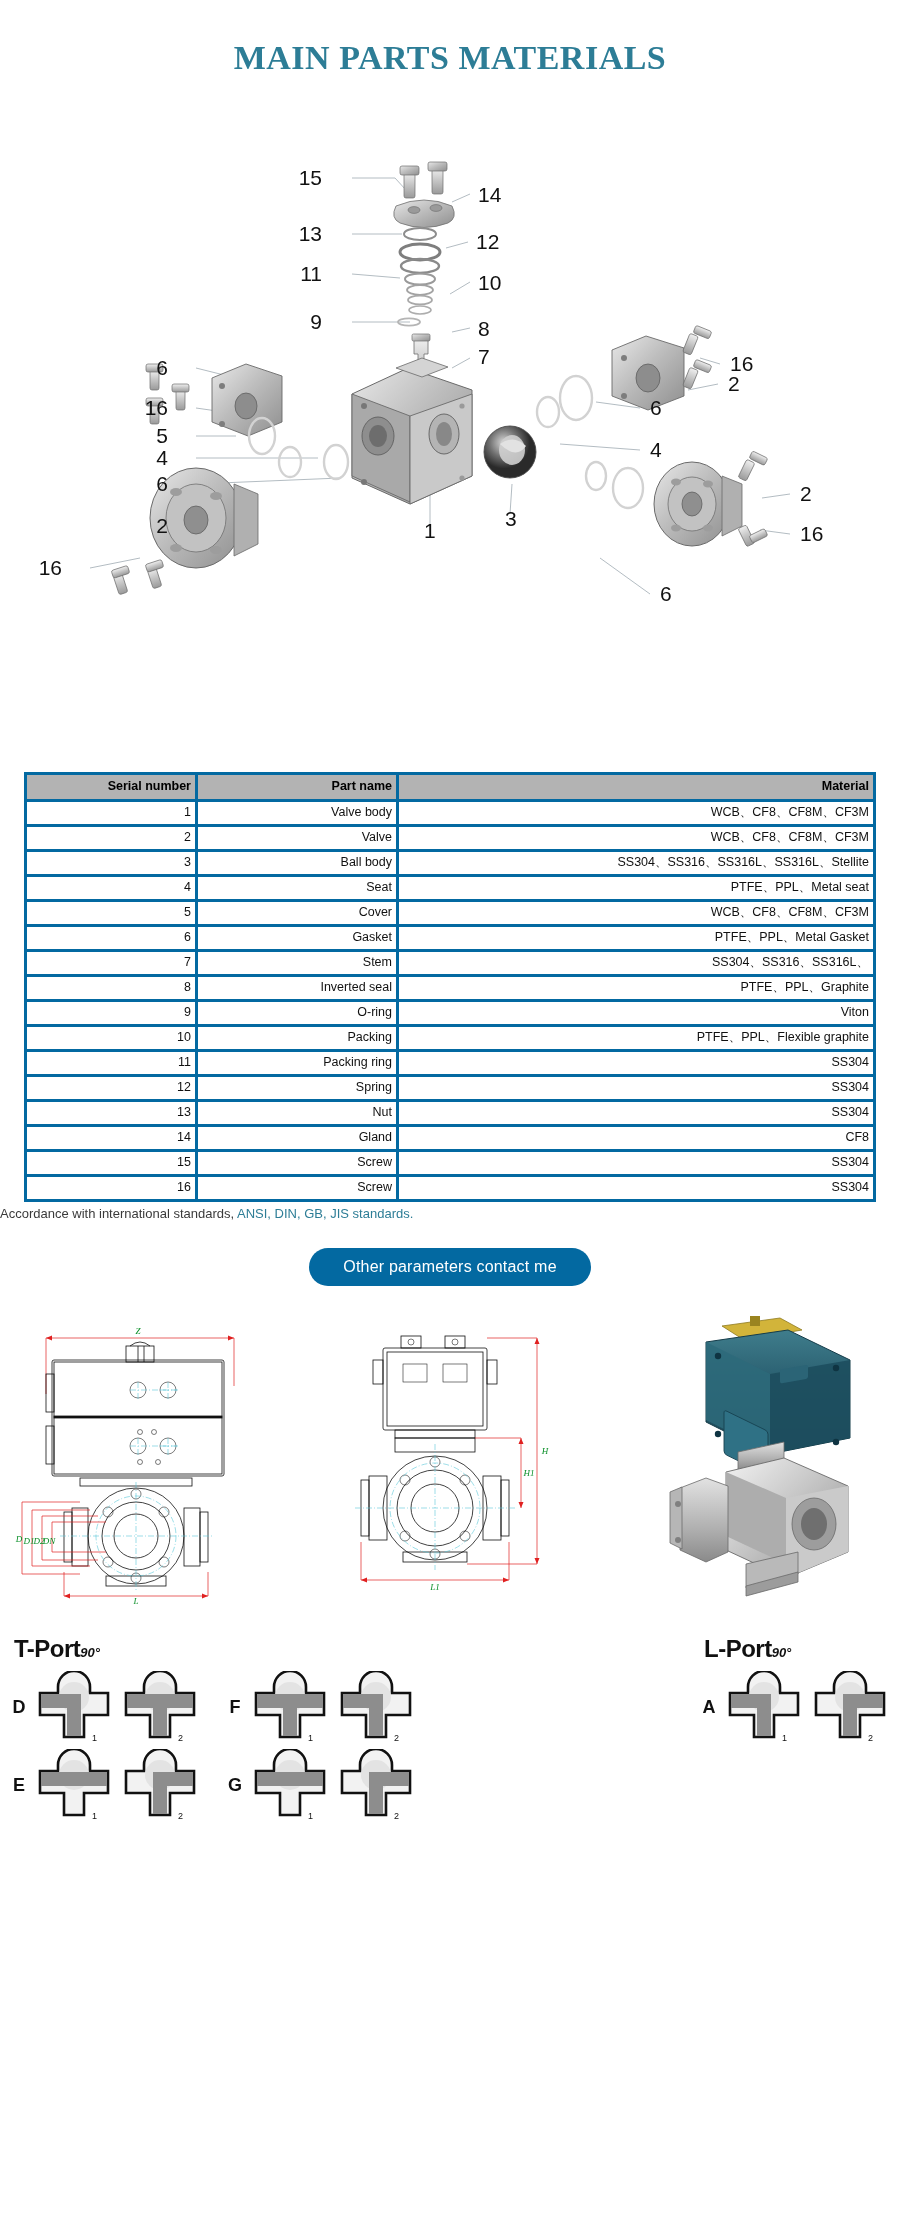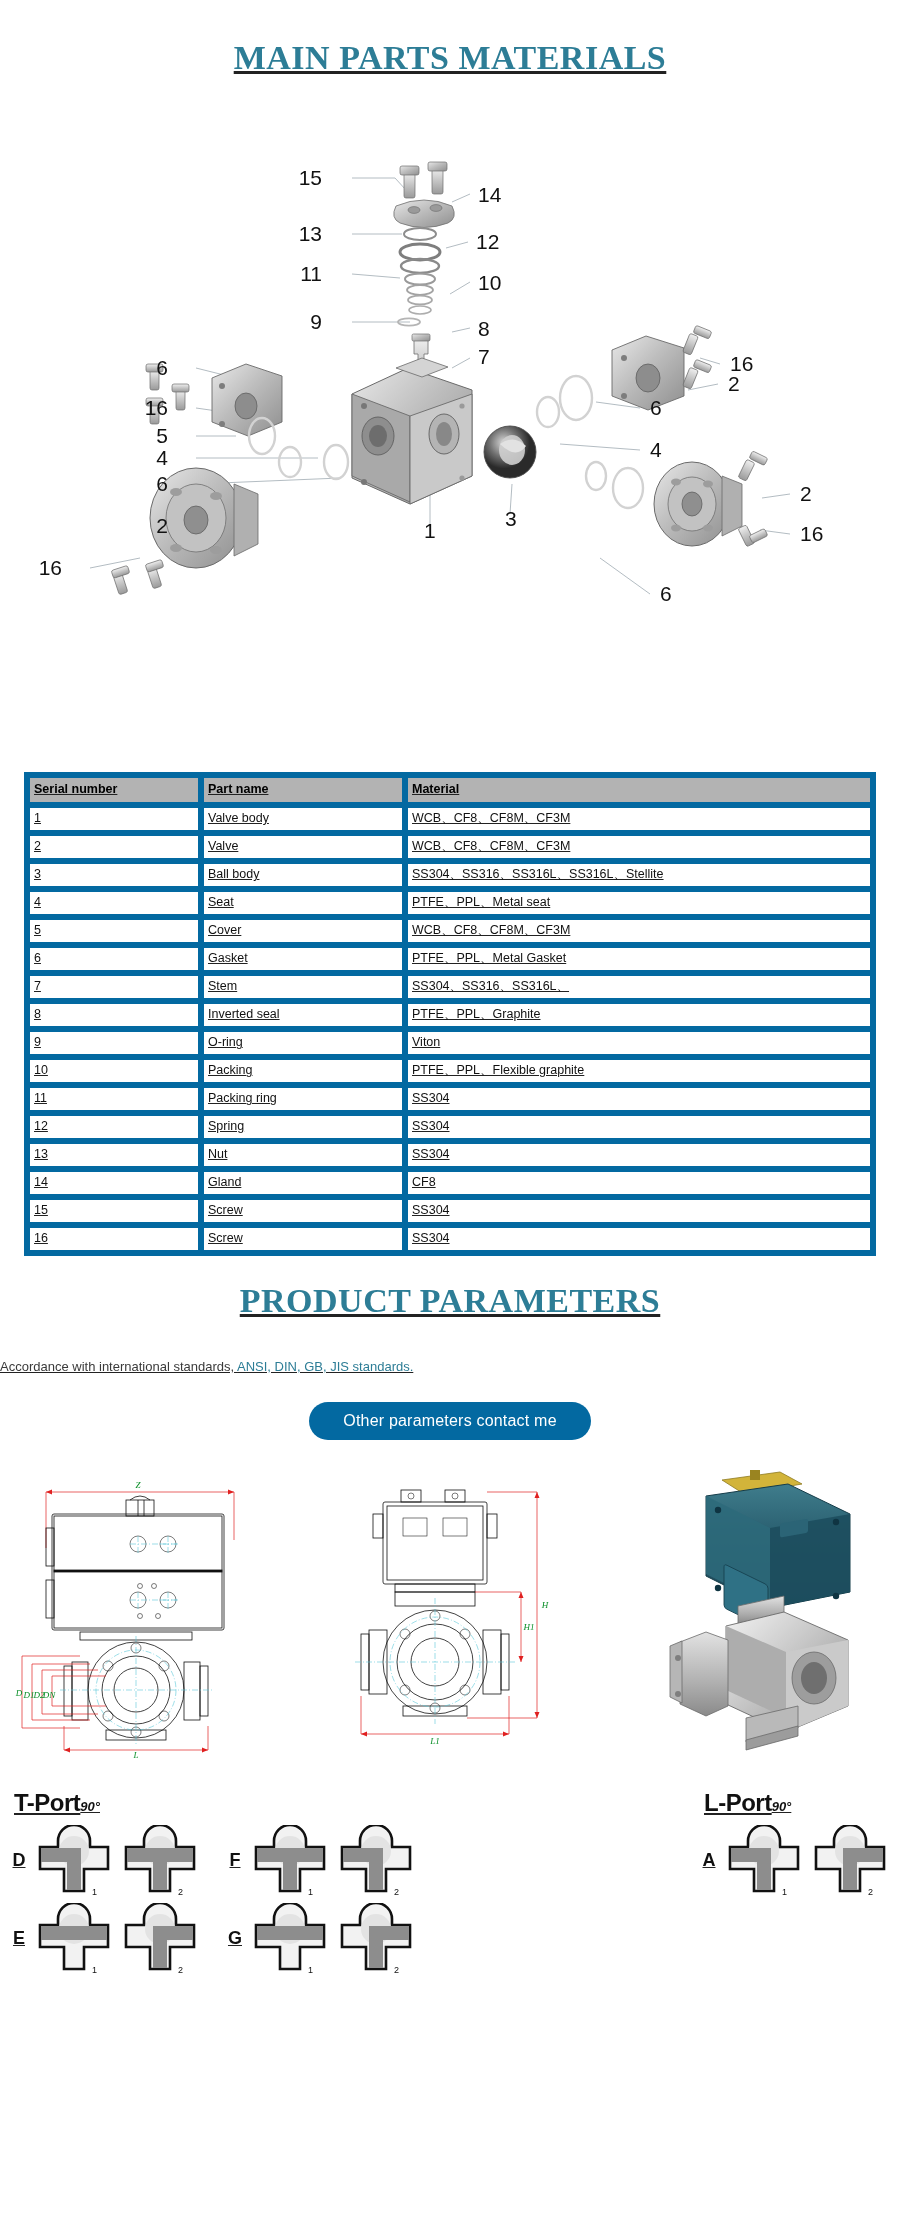--- a/index.html
+++ b/index.html
@@ -3,21 +3,21 @@
 <meta charset="utf-8">
 <style>
   html,body{margin:0;padding:0;}
   body{
     width:900px;
     background:#ffffff;
     font-family:"Liberation Sans", sans-serif;
     color:#222;
     -webkit-font-smoothing:antialiased;
   }
-  .page{width:900px;position:relative;overflow:hidden;text-decoration:underline;}
+  .page{width:900px;position:relative;overflow:hidden;}
 
   
   .section-title{
     font-family:"Liberation Serif", serif;
     font-weight:bold;
     color:#2d7d96;
     font-size:34px;
     text-align:center;
     letter-spacing:.5px;
     line-height:1;
@@ -41,22 +41,22 @@
 
   
   .parts-table{
     border-collapse:collapse;
     width:852px;
     margin:6px auto 0;
     table-layout:fixed;
     font-size:12.5px;
   }
   .parts-table th,.parts-table td{
-    border:6px solid #0369a1;
-    text-align:left;
+    border:3px solid #0369a1;
+    text-align:right;
     height:20px;
     padding:1px 4px;
     line-height:1.15;
     white-space:nowrap;
     overflow:hidden;
   }
   .parts-table th{
     background:#b3b3b3;
     font-weight:bold;
     color:#000;
@@ -439,21 +439,20 @@
           <td class="col-material">SS304</td>
         </tr>
         <tr>
           <td class="col-serial">16</td>
           <td class="col-part">Screw</td>
           <td class="col-material">SS304</td>
         </tr>
       </tbody>
   </table>
 
-  <h1 class="section-title" id="product-params-title">PRODUCT PARAMETERS</h1>
 
   <div class="params-sub">
     <div>
       <span>Accordance with international standards, </span><span class="accent">ANSI, DIN, GB, JIS standards.</span>
     </div>
   </div>
 
   <div class="btn-row">
     <button class="contact-btn">Other parameters  contact me</button>
   </div>

